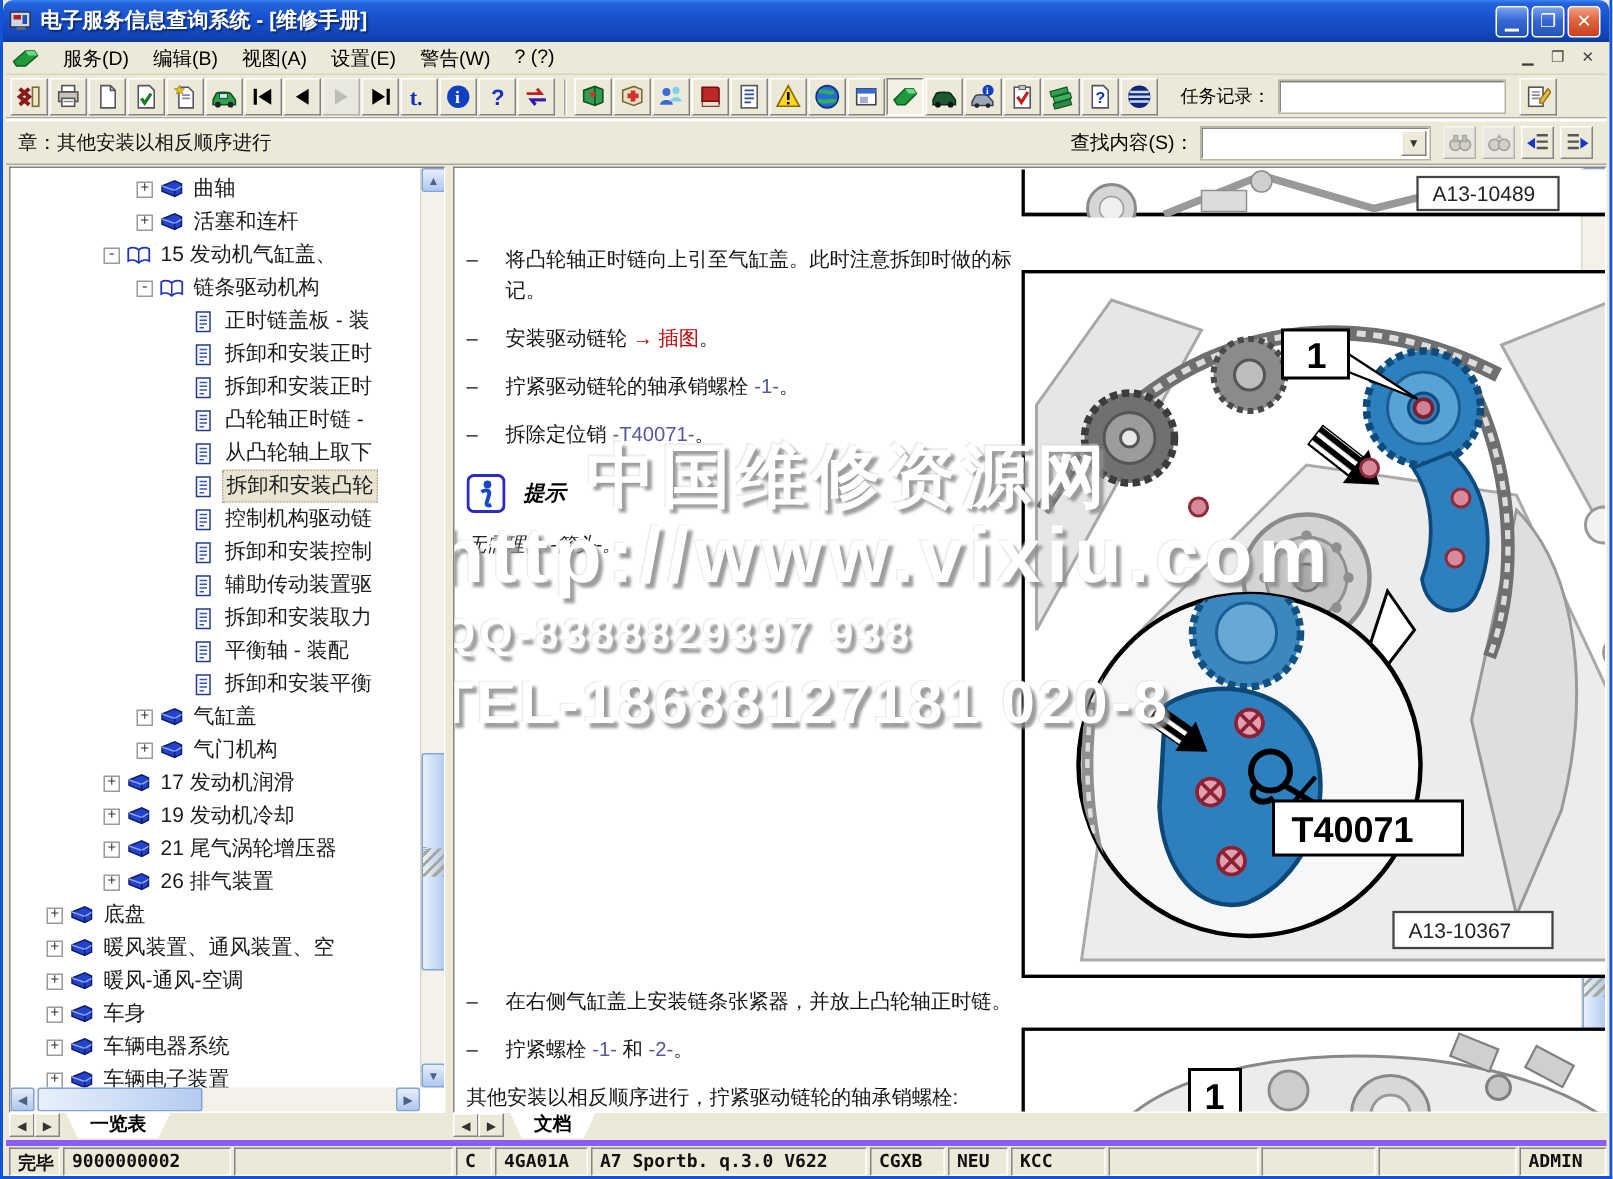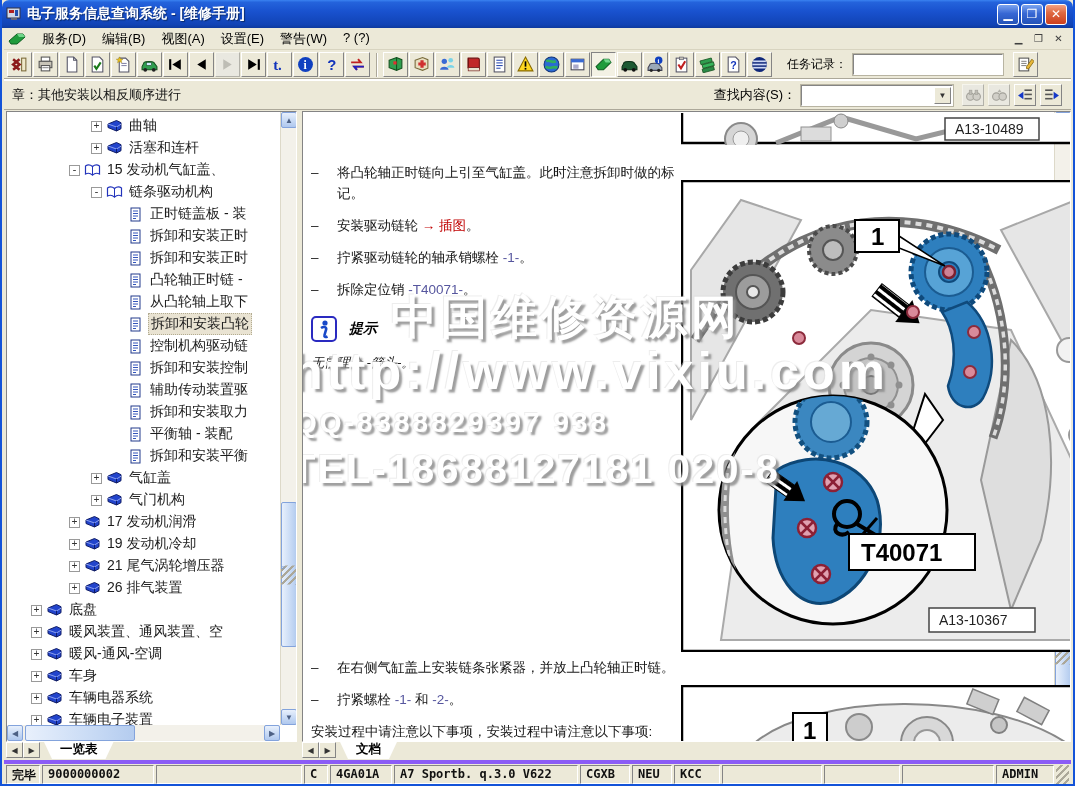--- a/index.html
+++ b/index.html
@@ -732,21 +732,21 @@
         </div>
       <div class="doc-lower" id="doc-lower">
           <div class="bullet">
             <span class="dash">–</span>
             <span class="btext"><span>在右侧气缸盖上安装链条张紧器，并放上凸轮轴正时链。</span></span>
           </div>
           <div class="bullet">
             <span class="dash">–</span>
             <span class="btext"><span>拧紧螺栓 </span><span class="seg-code">-1-</span><span> 和 </span><span class="seg-code">-2-</span><span>。</span></span>
           </div>
-          <div class="para"><span>安装过程中请注意以下事项，安装过程中请注意以下事项:</span></div>
+          <div class="para"><span>其他安装以相反顺序进行，拧紧驱动链轮的轴承销螺栓:</span></div>
         </div>
 
       <div class="fig" style="left:378px;top:1px;">
         <svg width="434" height="32" viewBox="0 0 434 32">
           <rect x="1" y="-6" width="432" height="36" fill="#fff" stroke="#000" stroke-width="2.5"></rect>
           <circle cx="60" cy="26" r="16" fill="#d6d6d6" stroke="#8a8a8a" stroke-width="2"></circle>
           <circle cx="60" cy="26" r="8" fill="#efefef" stroke="#9a9a9a"></circle>
           <path d="M95 30 L160 4 L235 26 L300 10" fill="none" stroke="#999" stroke-width="5"></path>
           <circle cx="160" cy="8" r="7" fill="#cfcfcf" stroke="#888"></circle>
           <circle cx="310" cy="16" r="10" fill="#c8c8c8" stroke="#808080" stroke-width="2"></circle>
@@ -908,20 +908,20 @@
 
   <div class="statusbar" id="statusbar">
       <div class="sfield" style="width: 34px;">完毕</div>
       <div class="sfield" style="width: 112px;">9000000002</div>
       <div class="sfield" style="width: 146px;"></div>
       <div class="sfield" style="width: 24px;">C</div>
       <div class="sfield" style="width: 62px;">4GA01A</div>
       <div class="sfield" style="width: 184px;">A7 Sportb. q.3.0 V622</div>
       <div class="sfield" style="width: 50px;">CGXB</div>
       <div class="sfield" style="width: 40px;">NEU</div>
-      <div class="sfield" style="width: 46px;">KCC</div>
+      <div class="sfield" style="width: 63px;">KCC</div>
       <div class="sfield" style="width: 100px;"></div>
       <div class="sfield" style="width: 76px;"></div>
       <div class="sfield" style="width: 92px;"></div>
       <div class="sfield" style="width: 58px;">ADMIN</div>
       <div class="grip"></div>
     </div>
 </div>
 
 </body></html>

